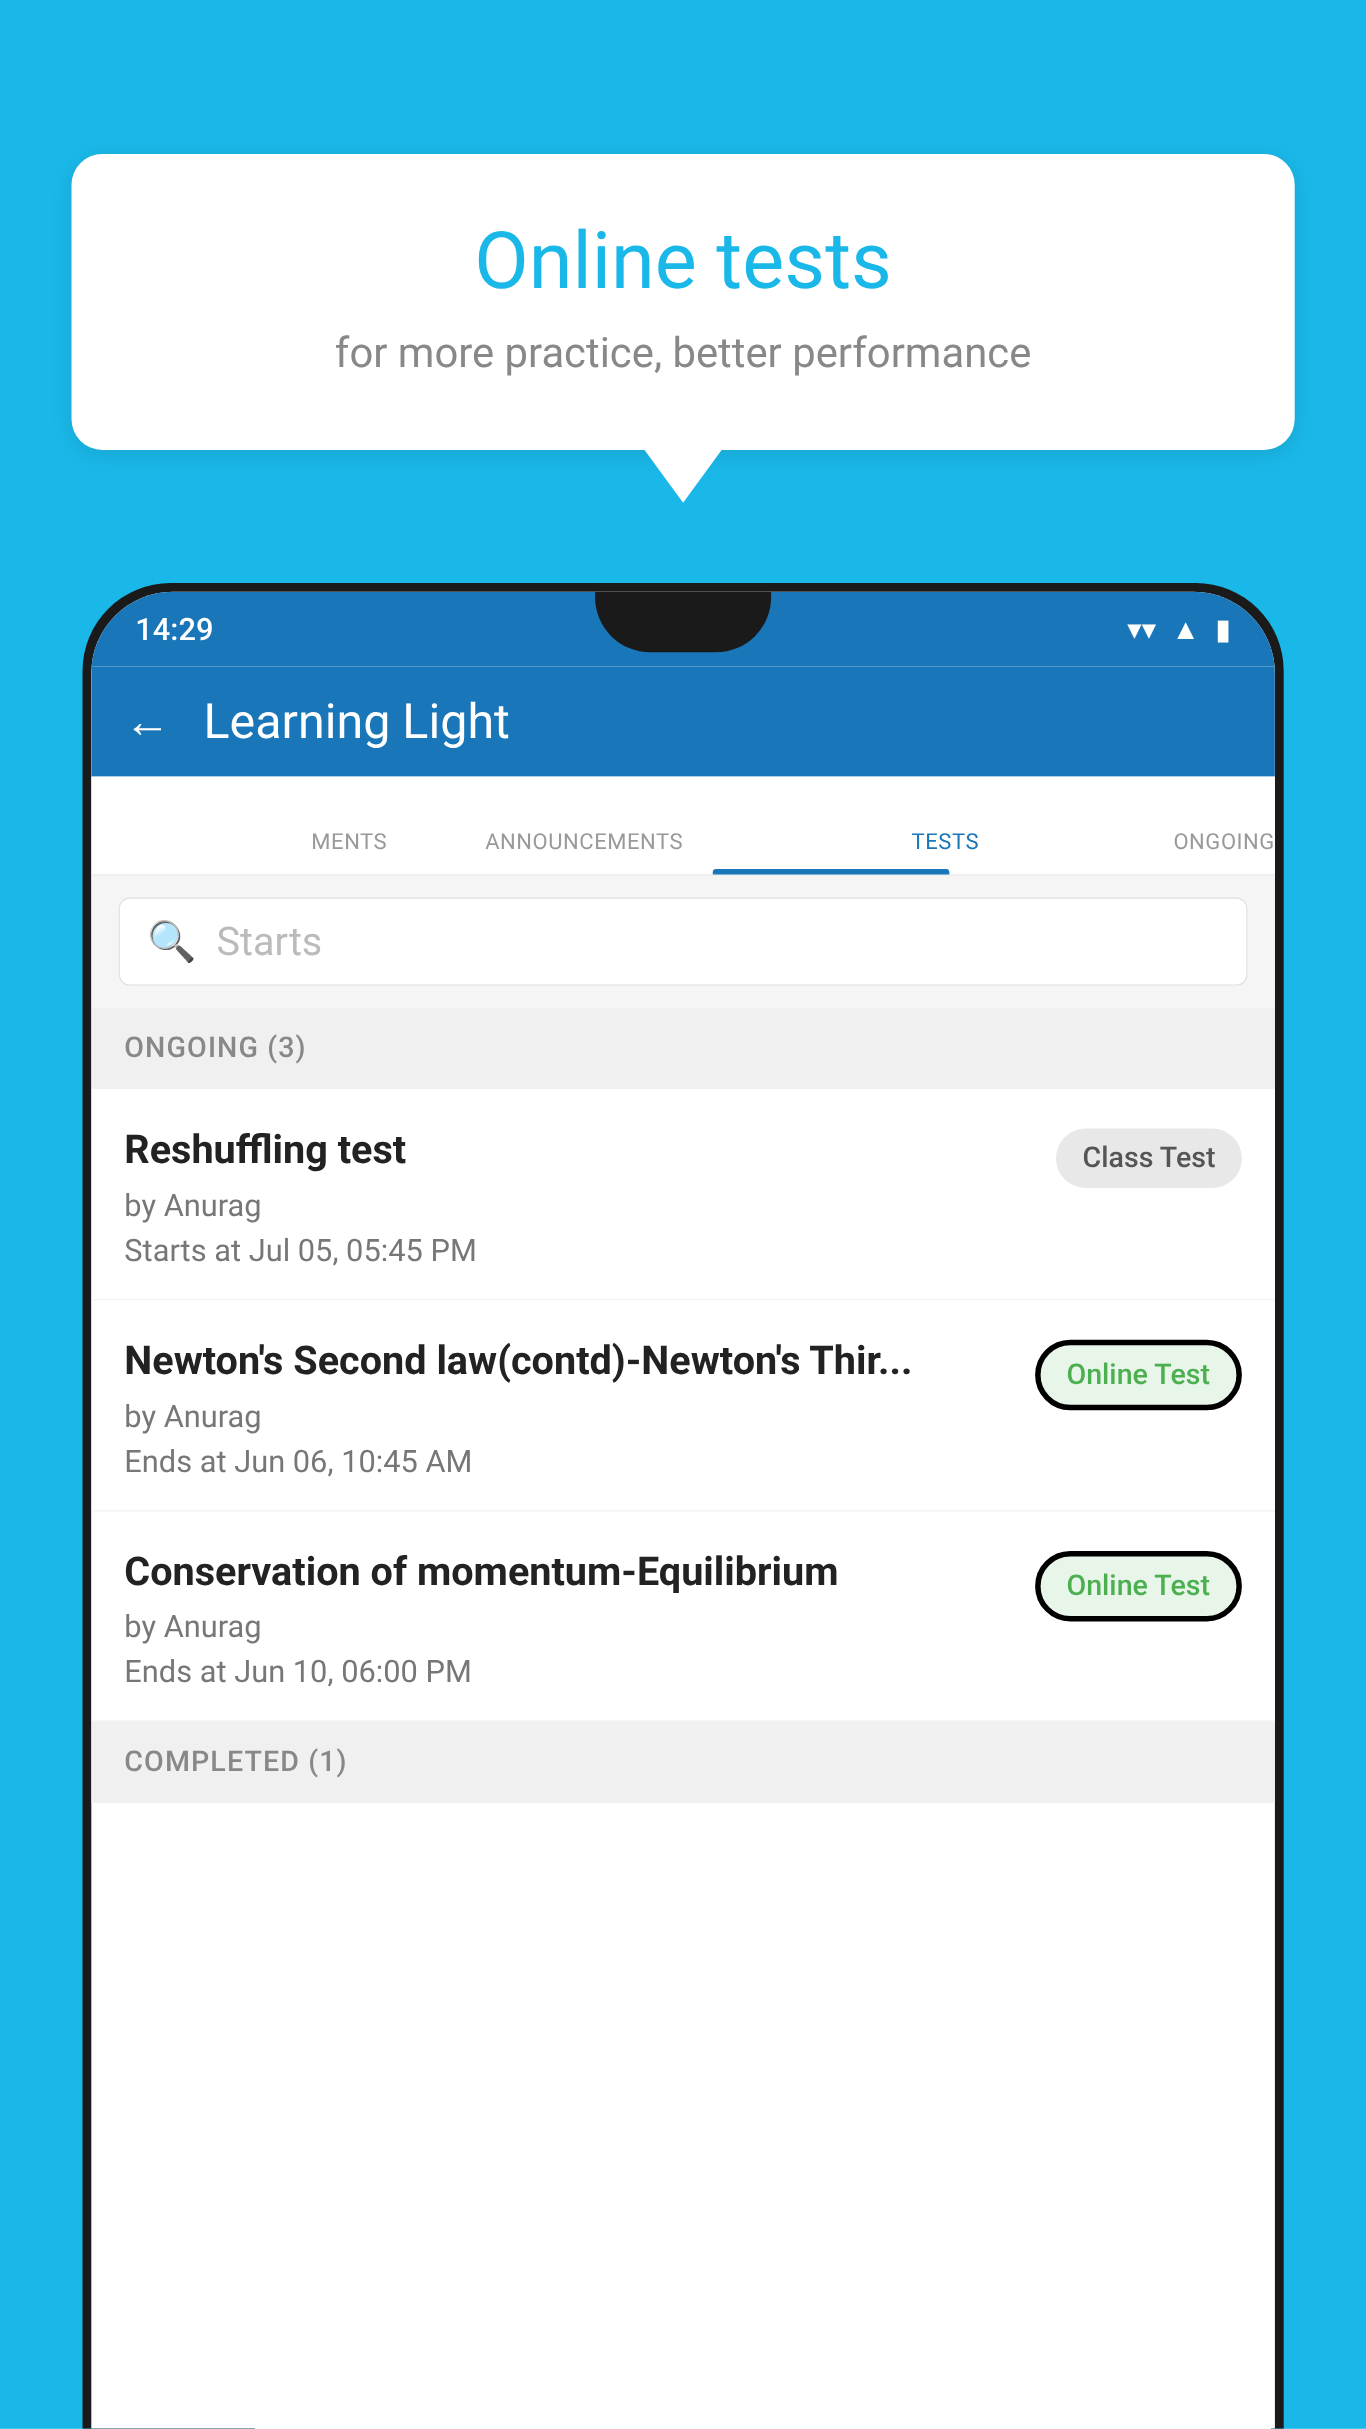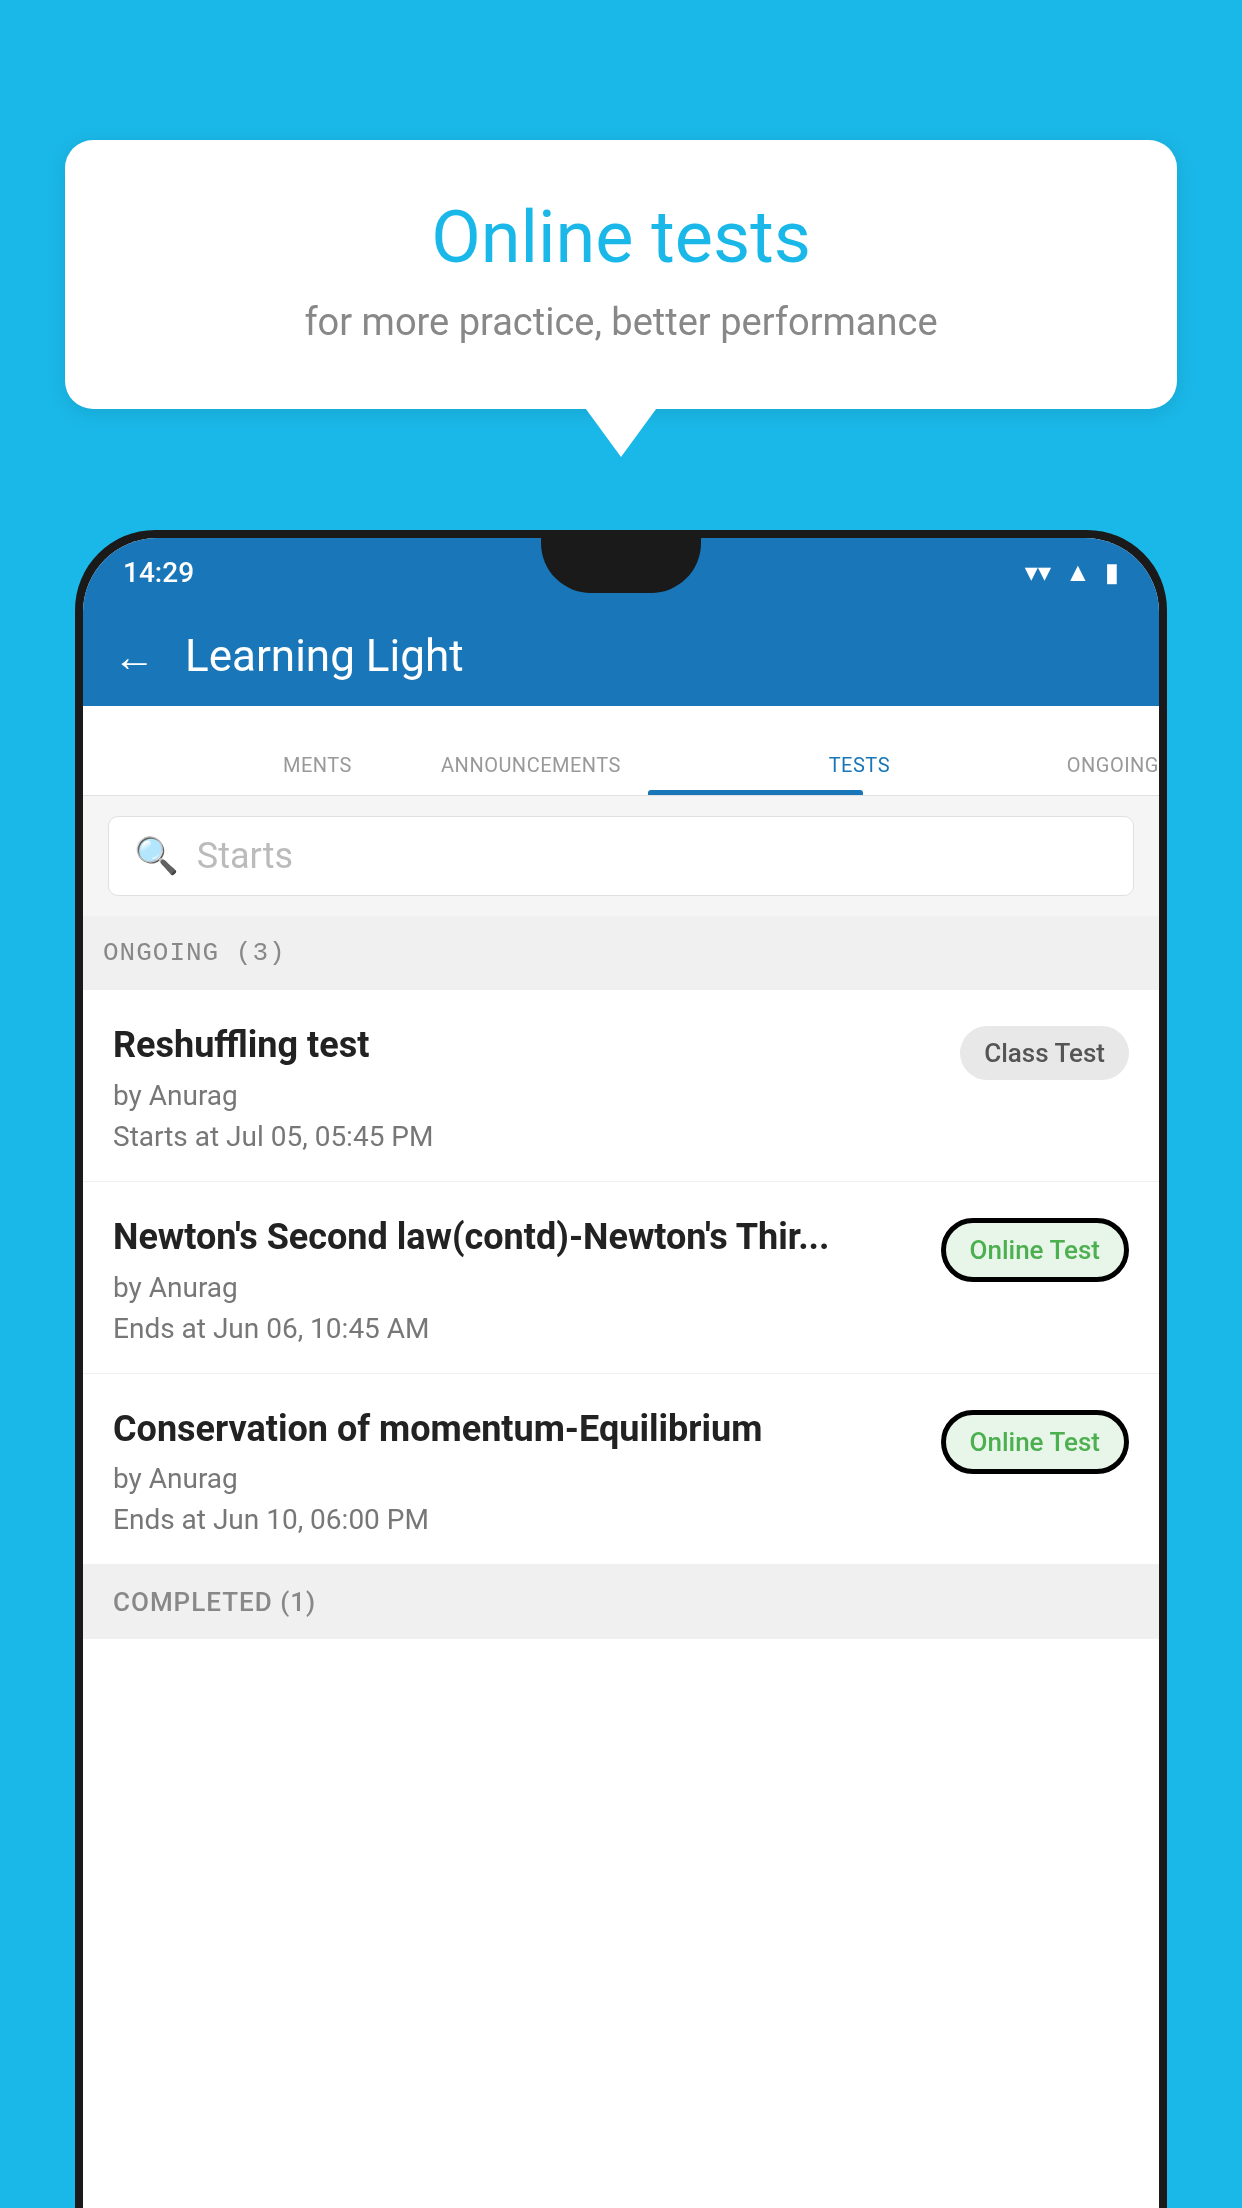--- a/index.html
+++ b/index.html
@@ -190,26 +190,25 @@
     }
 
     .search-text {
       color: #bbb;
       font-size: 36px;
     }
 
     
     .section-header {
       background: #f0f0f0;
-      padding: 22px 20px;
+      padding: 22px 30px;
       font-size: 26px;
       color: #888;
       font-weight: 500;
       letter-spacing: 1px;
-      font-family: Liberation Mono, monospace;
     }
 
     
     .test-list {
       background: white;
     }
 
     .test-item {
       padding: 32px 30px 28px;
       border-bottom: 1px solid #f0f0f0;

